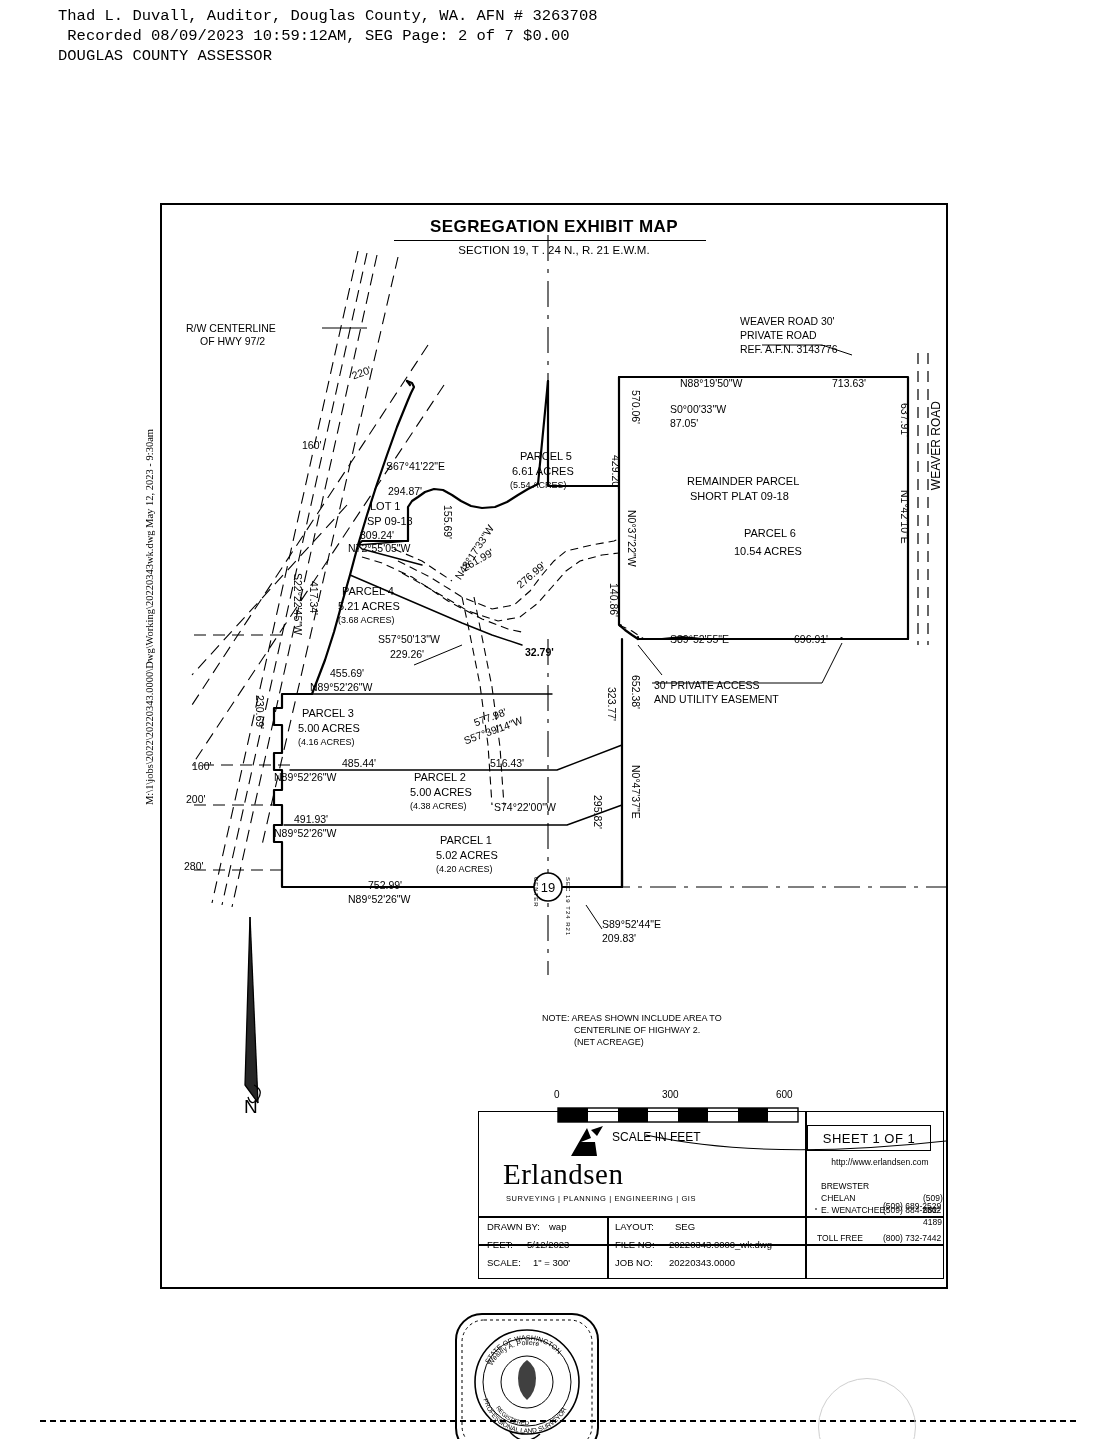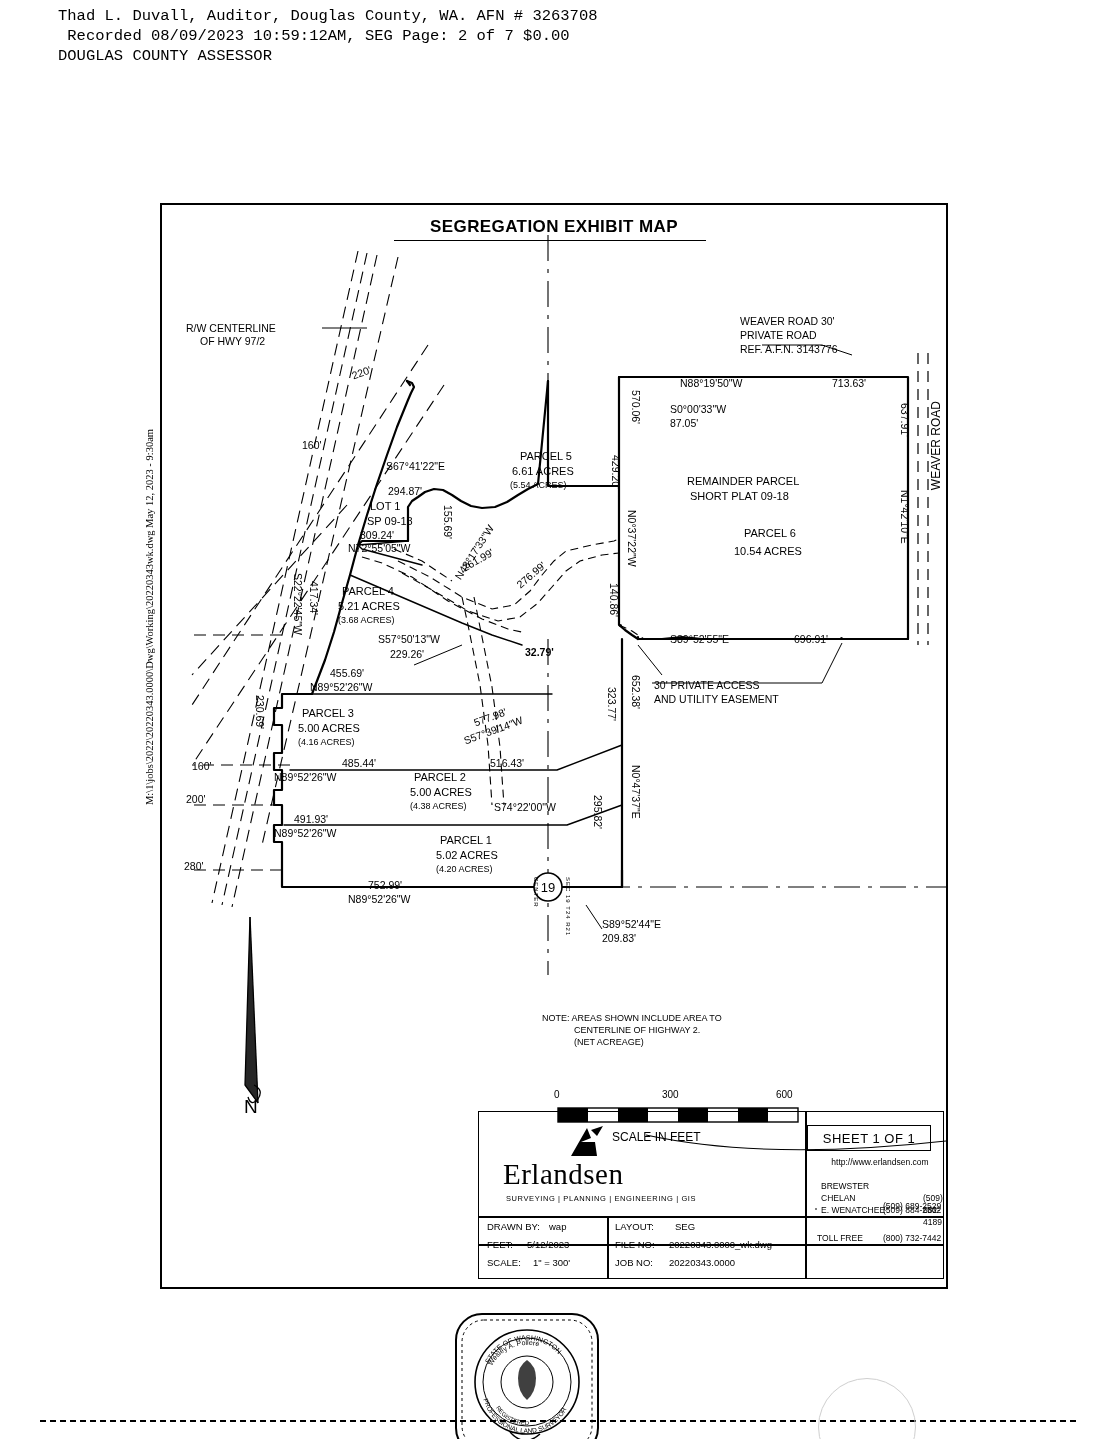--- a/index.html
+++ b/index.html
@@ -60,20 +60,21 @@
 <body>
 
 <div class="stamp"><span>Thad L. Duvall, Auditor, Douglas County, WA. AFN # 3263708</span>
 <span> Recorded 08/09/2023 10:59:12AM, SEG Page: 2 of 7 $0.00</span>
 <span>DOUGLAS COUNTY ASSESSOR</span></div>
 
 <div class="sheet">
 
   <div class="title bold">SEGREGATION EXHIBIT MAP</div>
   <div class="title-rule"></div>
+  <div class="subtitle">SECTION 19, T . 24 N., R. 21 E.W.M.</div>
 
   <svg class="map" viewBox="0 0 784 1082">
     <g fill="none" stroke="#000" stroke-width="1.6" stroke-linejoin="round" stroke-linecap="round">
 
       <path d="M245,176 L250,178 L252,182 L249,188 L246,195 L235,222 L225,250 L214,282
                L205,310 L196,340 L188,370 L180,398 L172,427 L163,455 L150,489
                L120,489 L120,503 L112,503 L112,520 L120,520 L120,548 L112,548 L112,565
                L120,565 L120,585 L112,585 L112,600 L120,600 L120,620 L112,620 L112,637
                L120,637 L120,682 L460,682 L460,665" stroke-width="2.2"></path>
 

